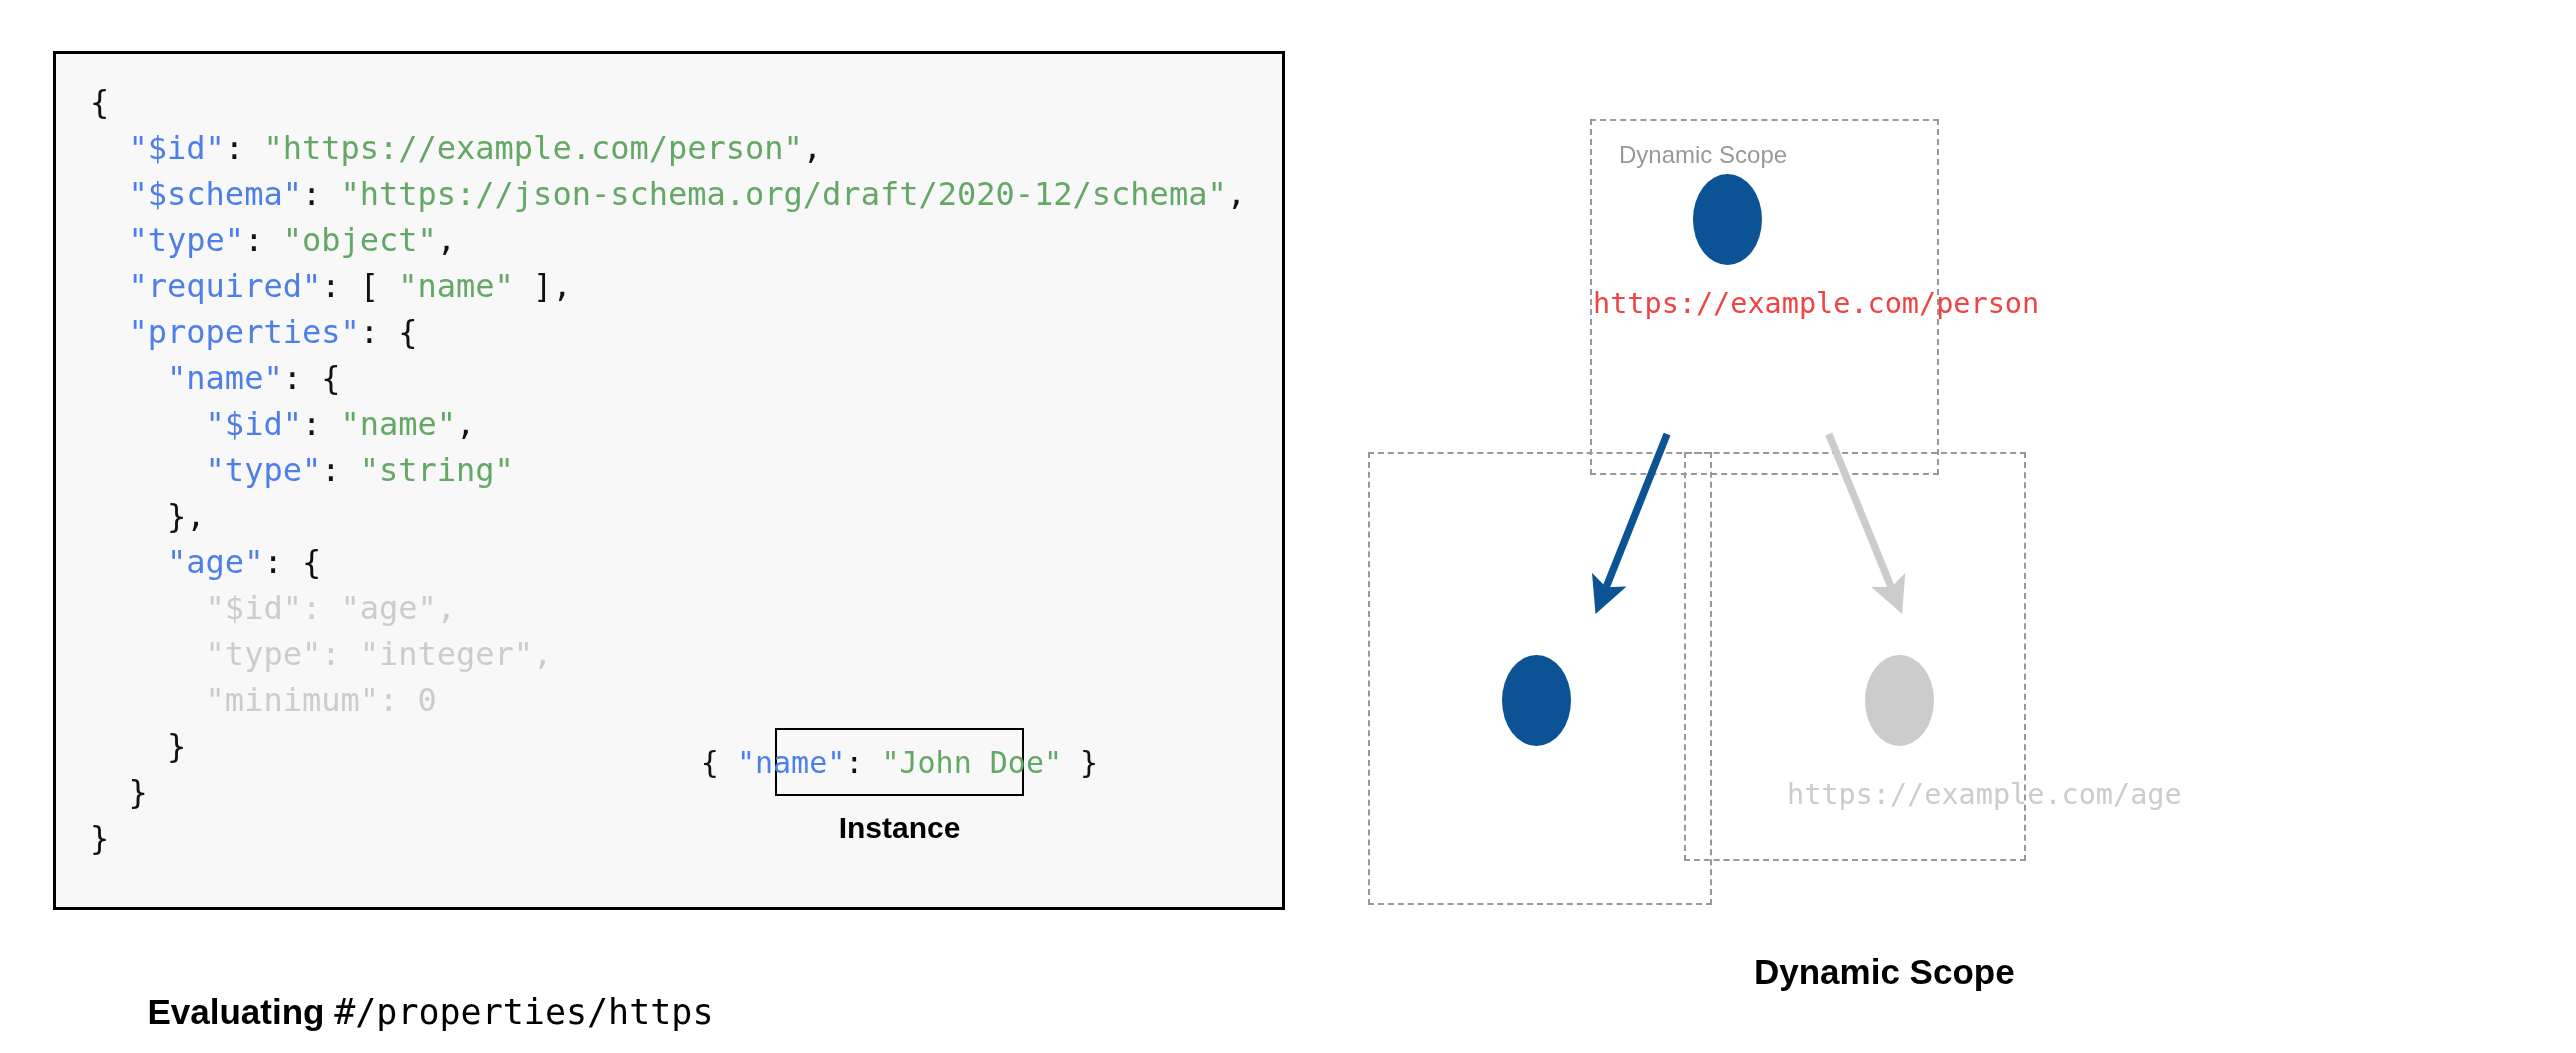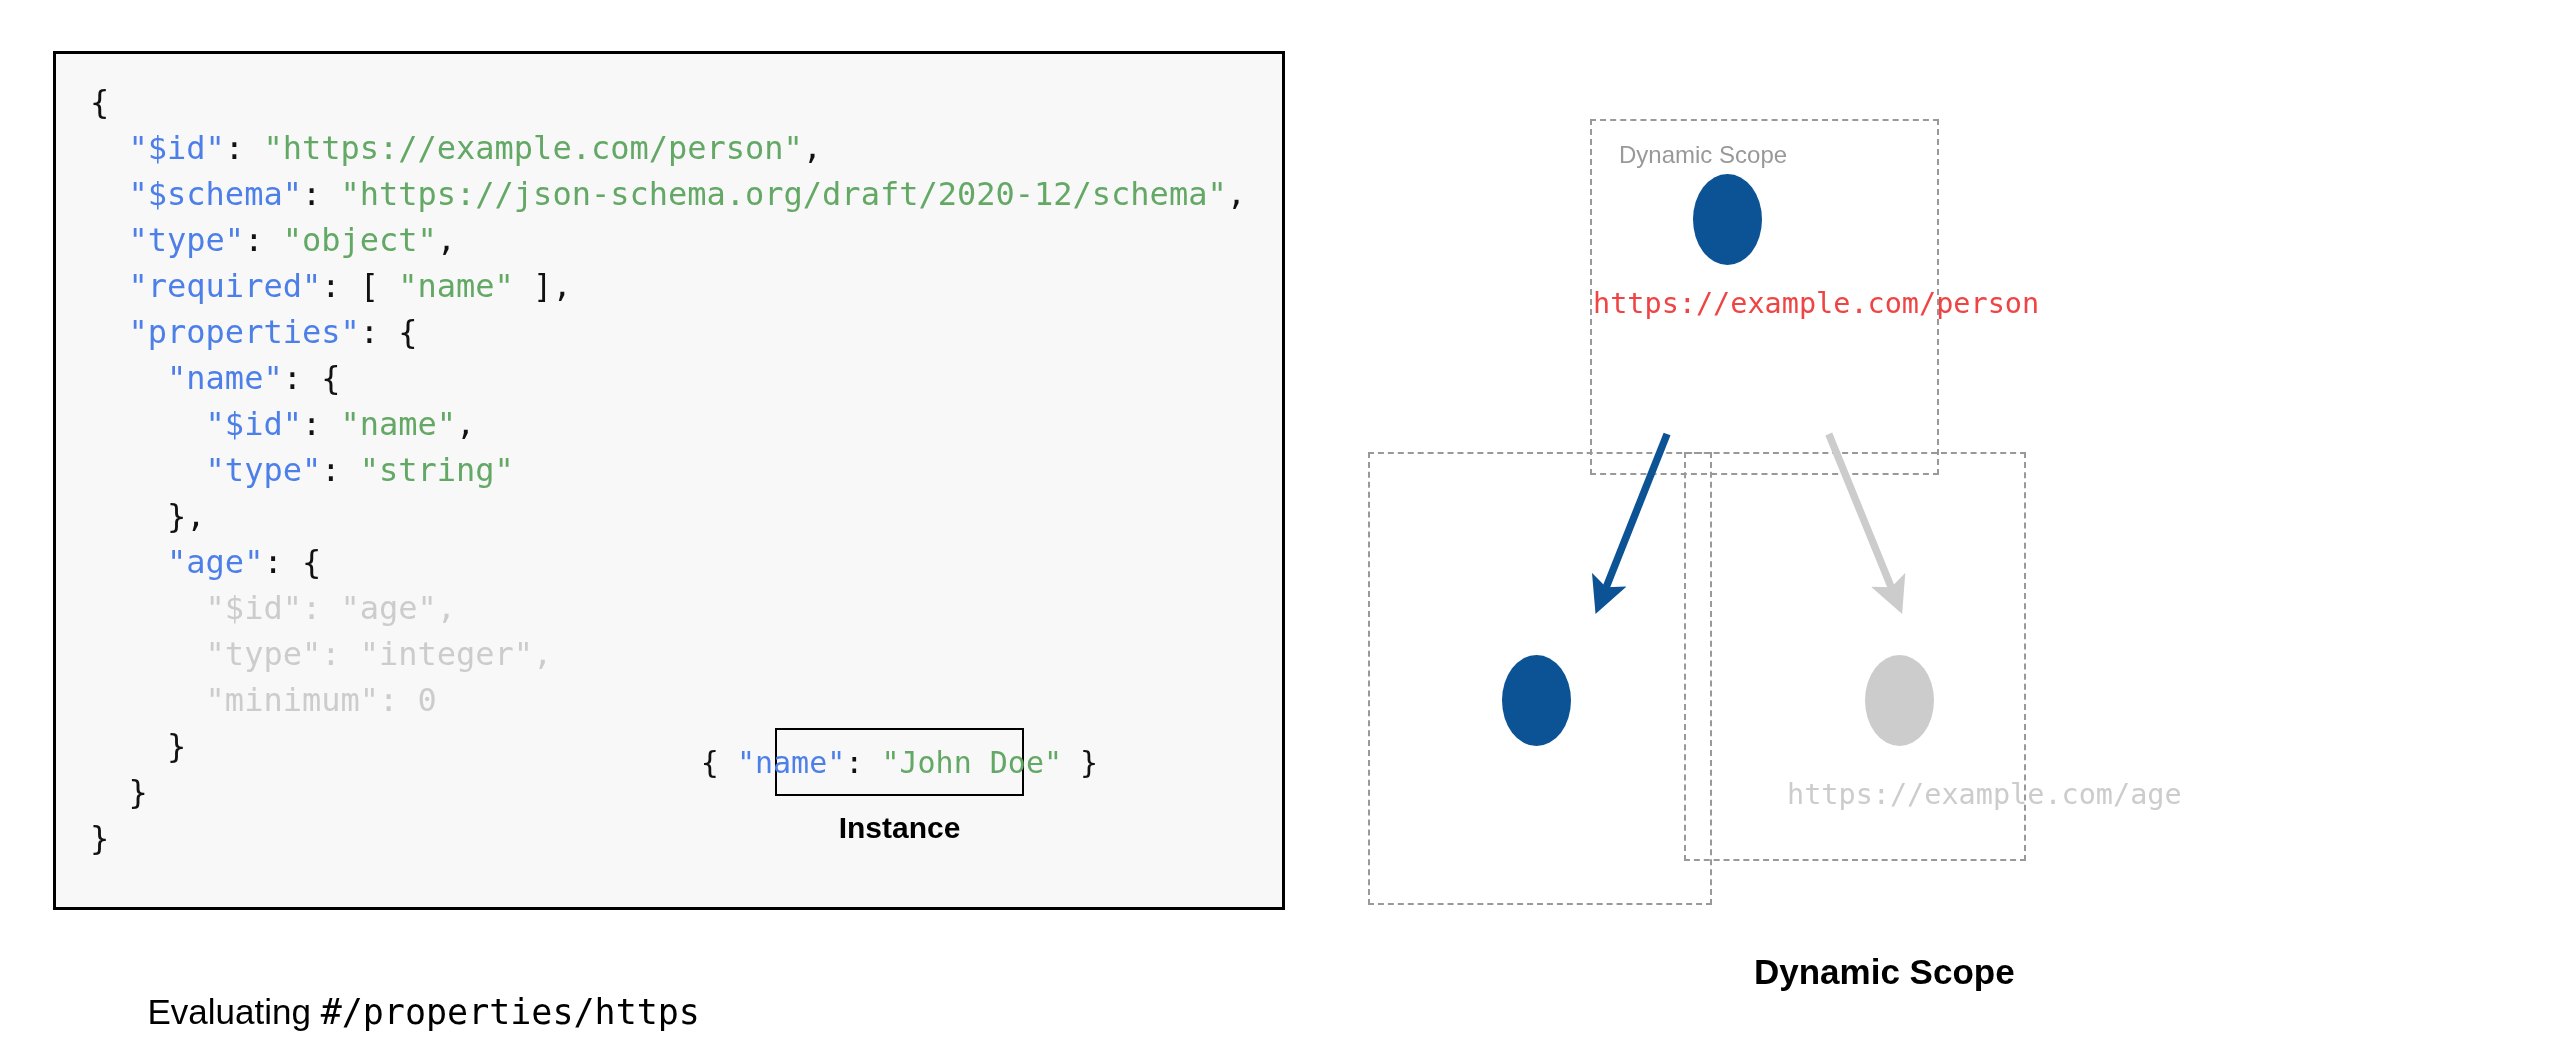--- a/index.html
+++ b/index.html
@@ -75,21 +75,21 @@
 
   
   #left-caption {
     position: absolute;
     left: 128px;
     top: 952px;
     font-size: 35px;
     color: #000000;
     white-space: pre;
   }
-  #left-caption .bold-part { font-weight: normal; }
+  #left-caption .bold-part { font-weight: bold; }
   #left-caption .mono-part {
     font-family: "DejaVu Sans Mono", "Liberation Mono", monospace;
     font-weight: normal;
     font-size: 35px;
   }
 
   
   #diagram {
     position: absolute;
     left: 1338px;

